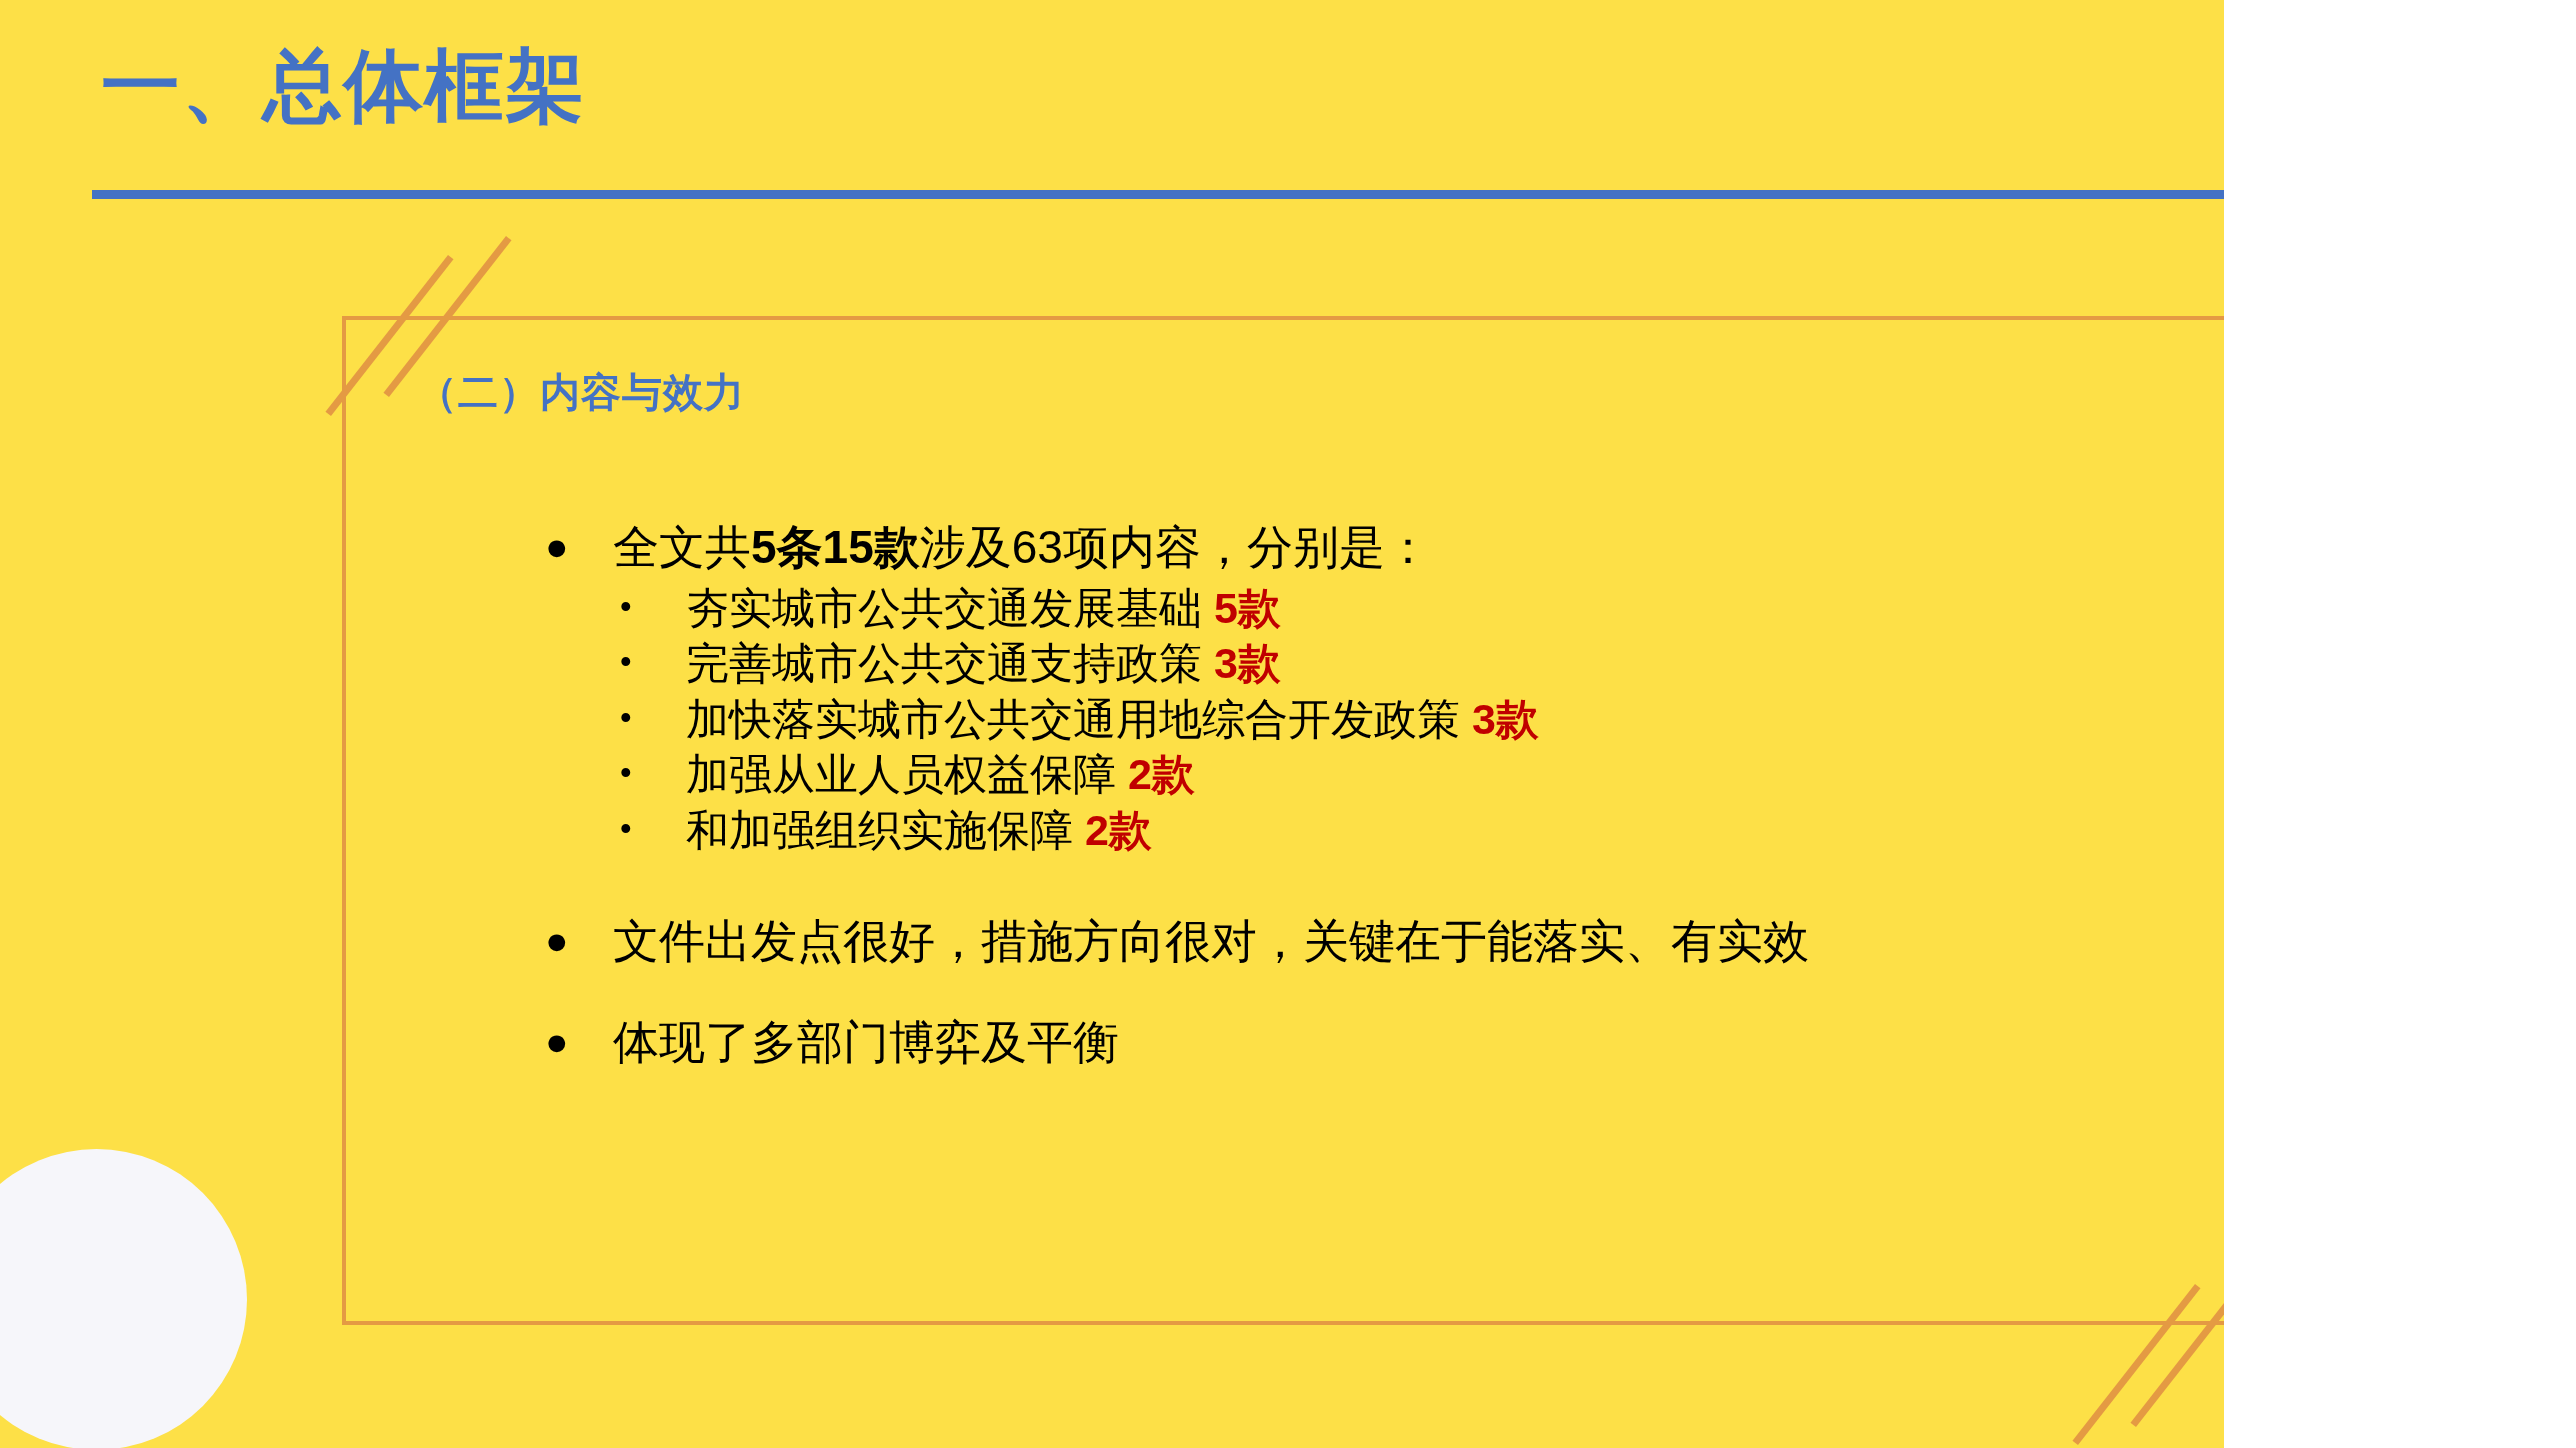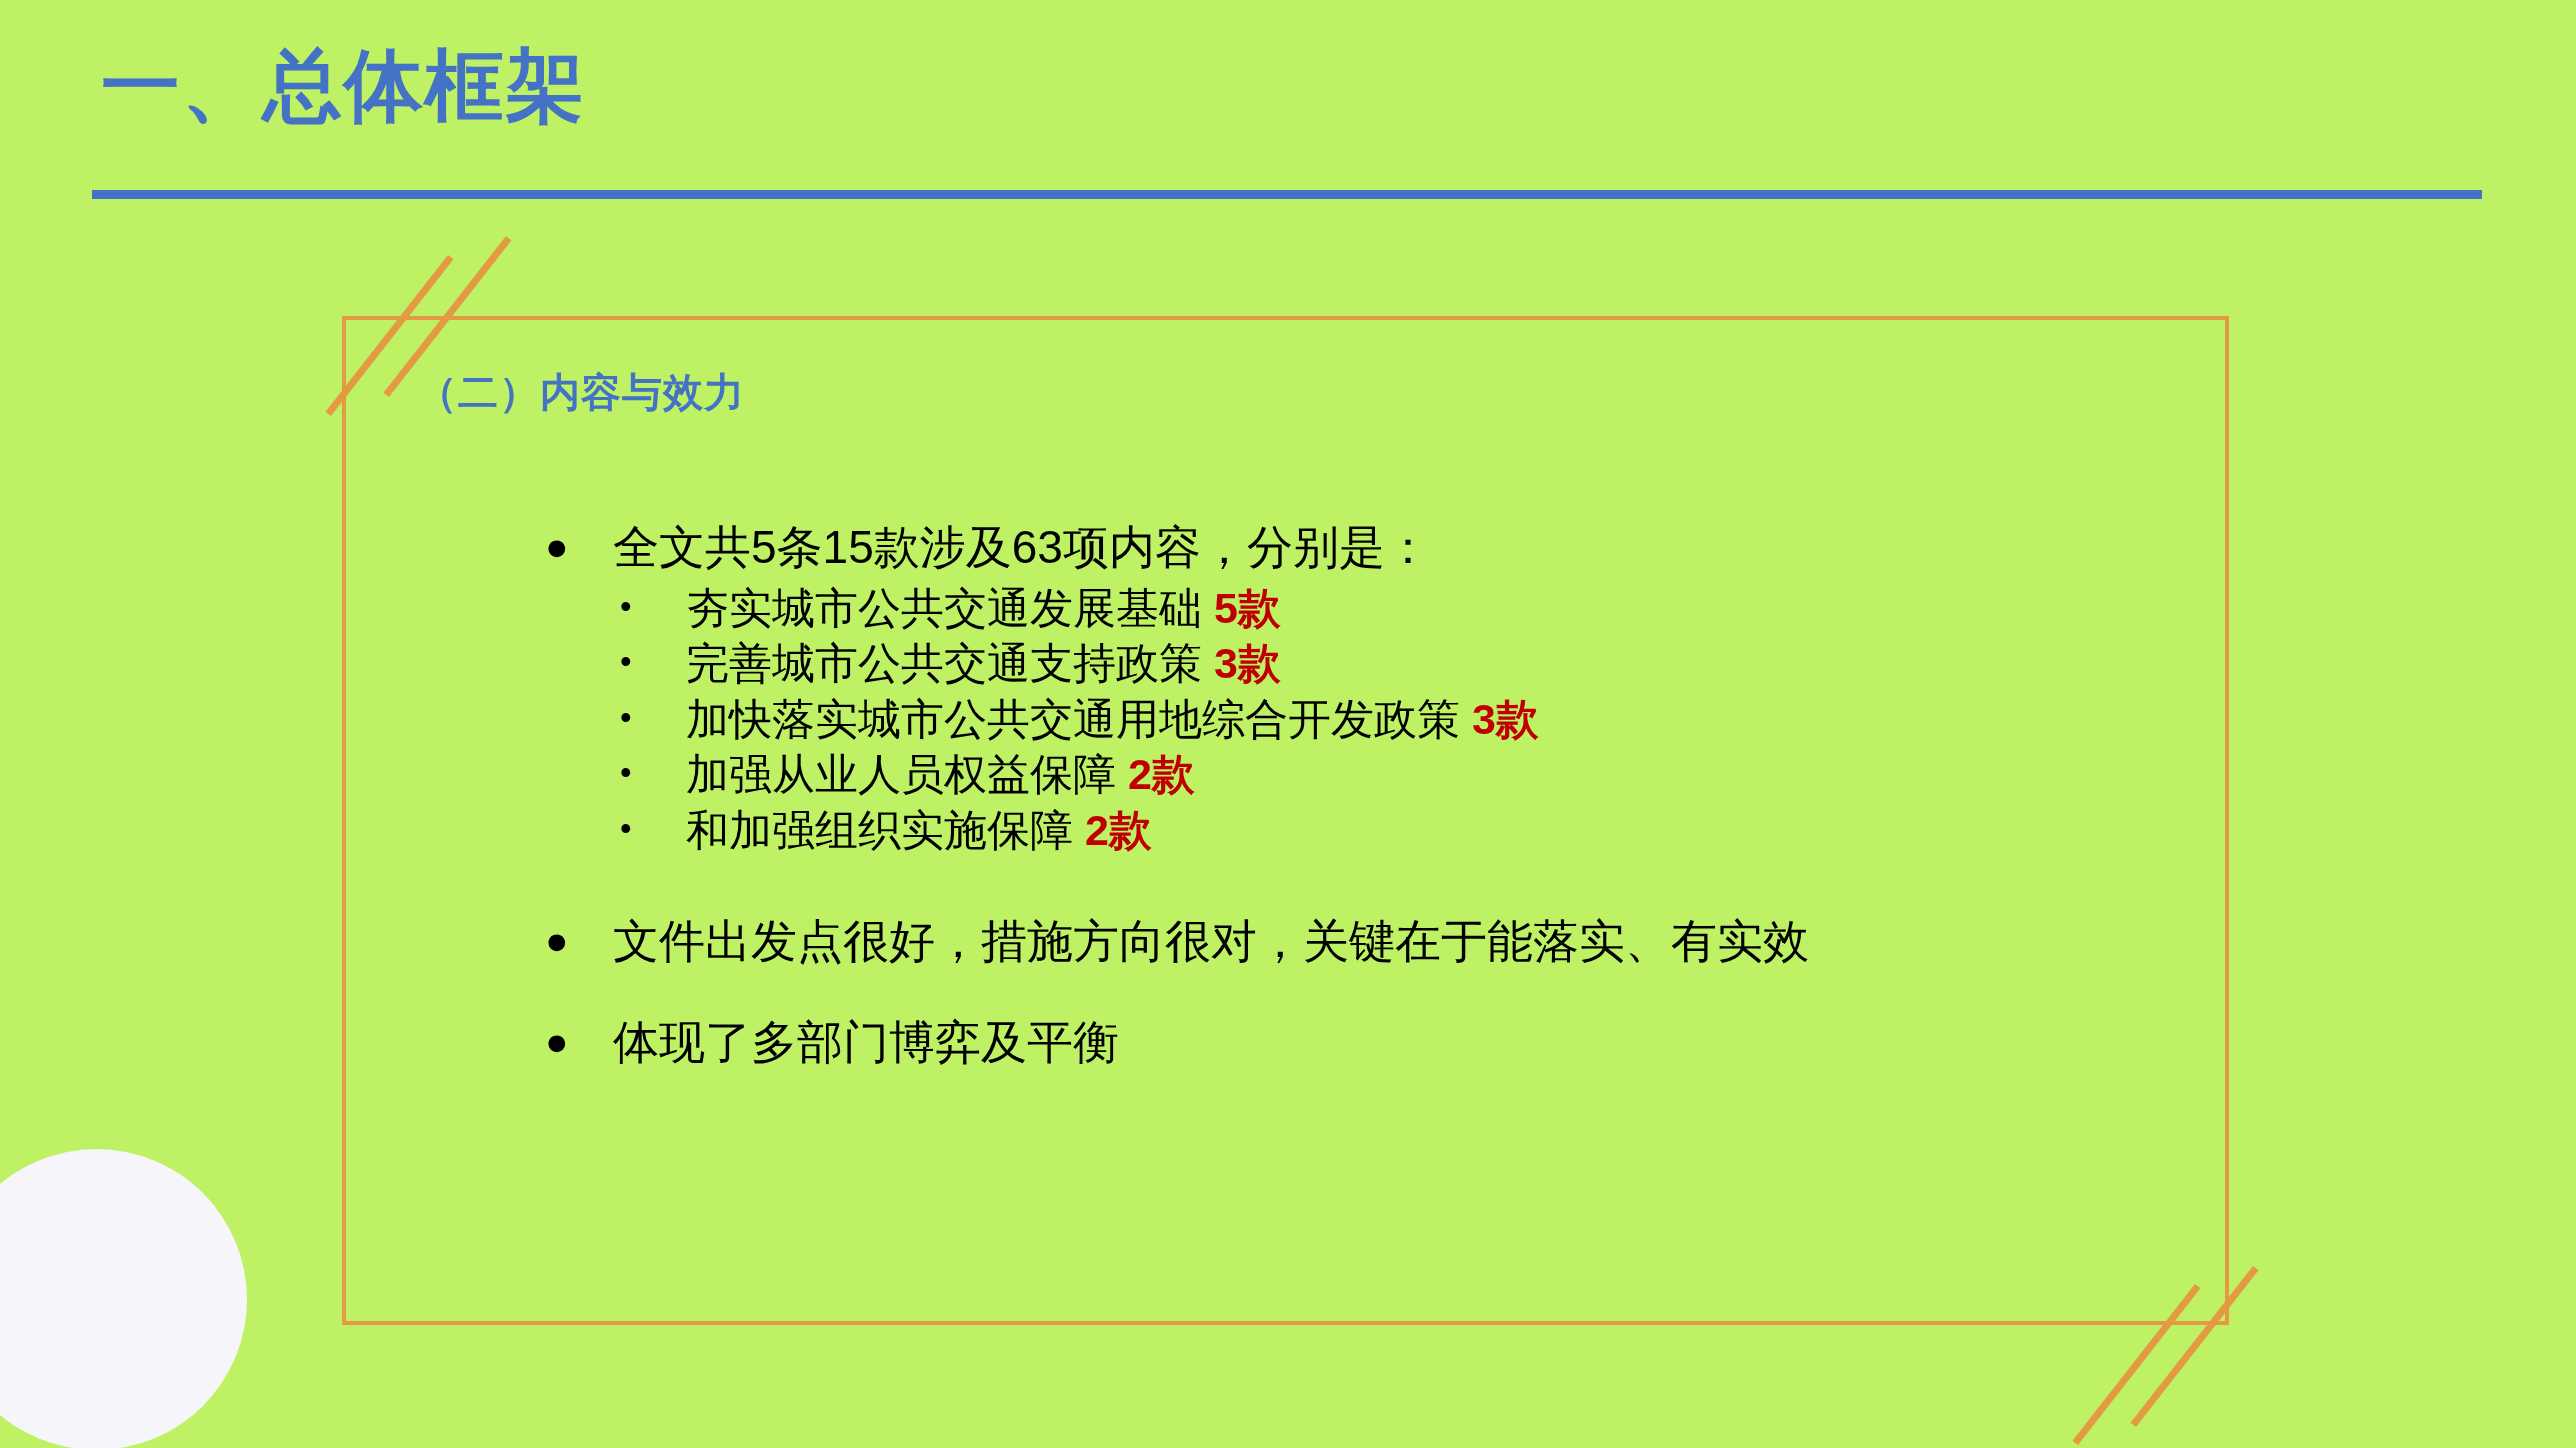--- a/index.html
+++ b/index.html
@@ -5,23 +5,23 @@
   html, body {
     margin: 0;
     padding: 0;
     background: #ffffff;
   }
   body {
     font-family: "Liberation Sans", "DejaVu Sans", sans-serif;
   }
   #slide {
     position: relative;
-    width: 2576px;
+    width: 2224px;
     height: 1449px;
-    background: #bef264;
+    background: #fde047;
     overflow: hidden;
   }
 
   
   .deco-circle {
     position: absolute;
     left: -54px;
     top: 1149px;
     width: 301px;
     height: 301px;
@@ -146,21 +146,21 @@
   }
   .lvl2 .mark {
     position: absolute;
     left: 79px;
     top: 0;
     font-size: 33px;
     line-height: 1.6;
     color: #000000;
   }
 
-  .b { font-weight: normal; }
+  .b { font-weight: bold; }
   .red { color: #c00000; font-weight: bold; text-align: center; }
 
   .gap-a { height: 42px; }
   .gap-b { height: 54px; }
 </style>
 </head>
 <body>
 
 <div id="slide">
 

